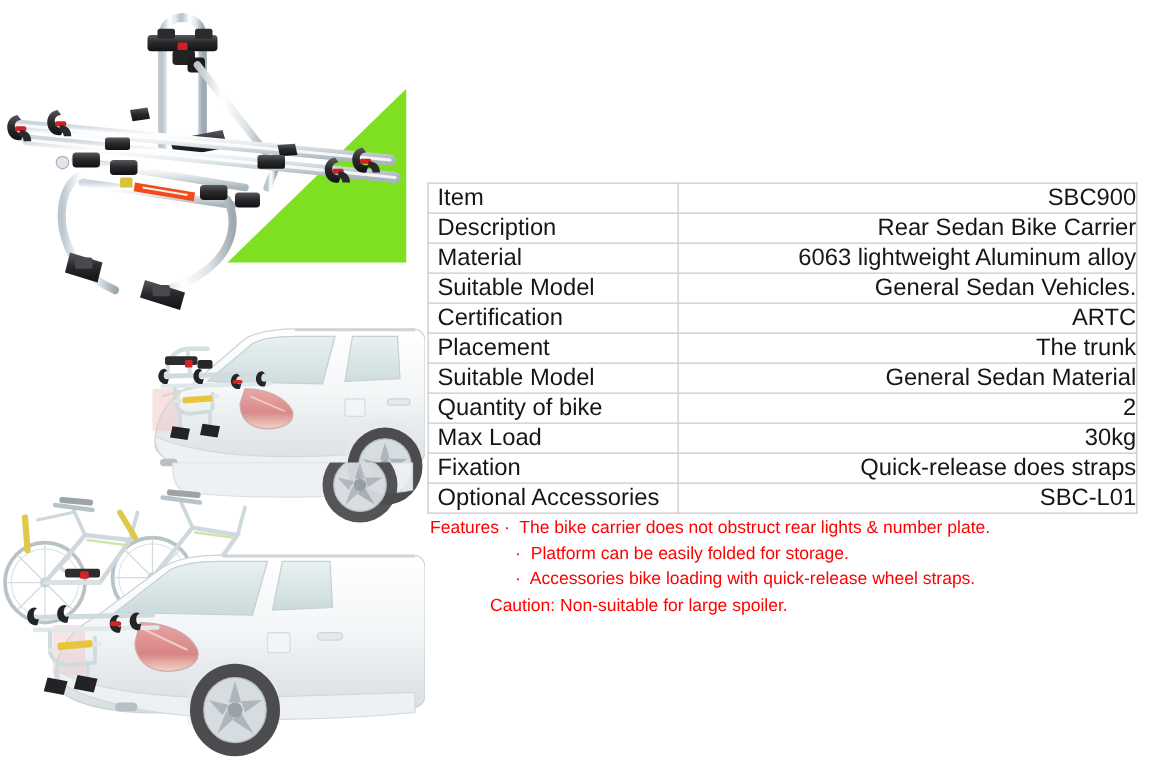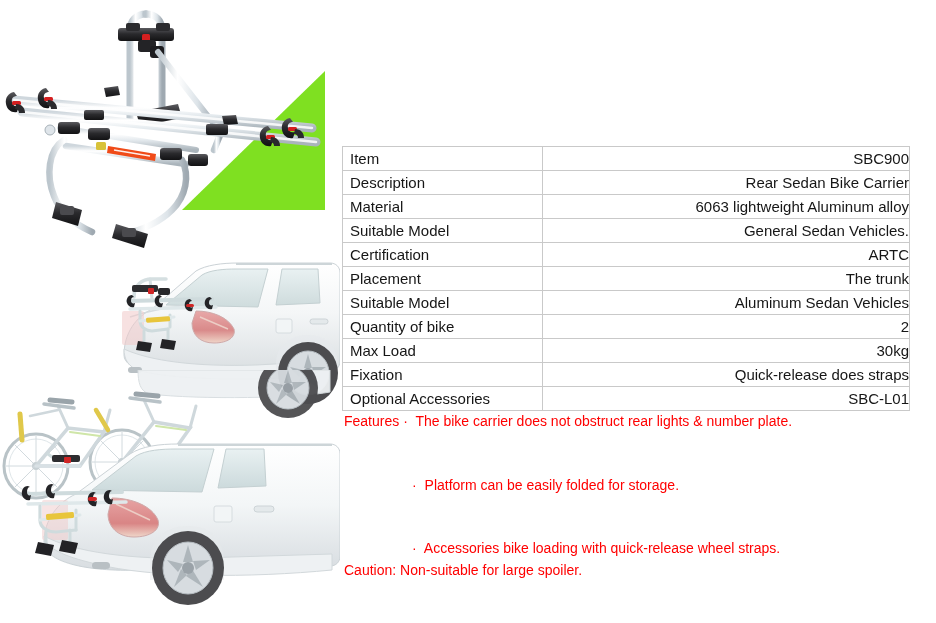--- a/index.html
+++ b/index.html
@@ -61,43 +61,43 @@
     left: 342px;
     top: 146px;
     width: 551px;
     border-collapse: collapse;
     table-layout: fixed;
   }
   .spec-table td {
     border: 1px solid #c9c9c9;
     height: 23px;
     padding: 0 0 0 7px;
-    font-size: 15px;
+    font-size: 19px;
     line-height: 23px;
     color: #161616;
     white-space: nowrap;
     overflow: hidden;
   }
   .spec-table td.key  { width: 192px; }
   .spec-table td.val  { width: 359px; text-align: right; }
 
   
   .notes {
     position: absolute;
     left: 344px;
     top: 411px;
     width: 580px;
     color: #ff0000;
     font-size: 14px;
     line-height: 20.5px;
   }
   .note-line { white-space: nowrap; }
-  .note-line.indented { padding-left: 68px; margin-top: 43px; }
+  .note-line.indented { padding-left: 68px; }
   .note-dot { padding: 0 4px 0 0; }
-  .caution { padding-top: 1px; white-space: nowrap; }
+  .caution { padding-top: 1px; white-space: nowrap; margin-left: 48px; }
 </style>
 </head>
 <body>
 
 <div class="images-pane">
 
   <div class="photo" id="hero-illustration">
     <svg viewBox="0 0 340 260" width="340" height="260" xmlns="http://www.w3.org/2000/svg">
       <defs>
         <linearGradient id="alum" x1="0" y1="0" x2="0" y2="1">
@@ -441,21 +441,21 @@
     <tr>
       <td class="key">Certification</td>
       <td class="val">ARTC</td>
     </tr>
     <tr>
       <td class="key">Placement</td>
       <td class="val">The trunk</td>
     </tr>
     <tr>
       <td class="key">Suitable Model</td>
-      <td class="val">Aluminum Sedan Vehicles</td>
+      <td class="val">General Sedan Material</td>
     </tr>
     <tr>
       <td class="key">Quantity of bike</td>
       <td class="val">2</td>
     </tr>
     <tr>
       <td class="key">Max Load</td>
       <td class="val">30kg</td>
     </tr>
     <tr>

